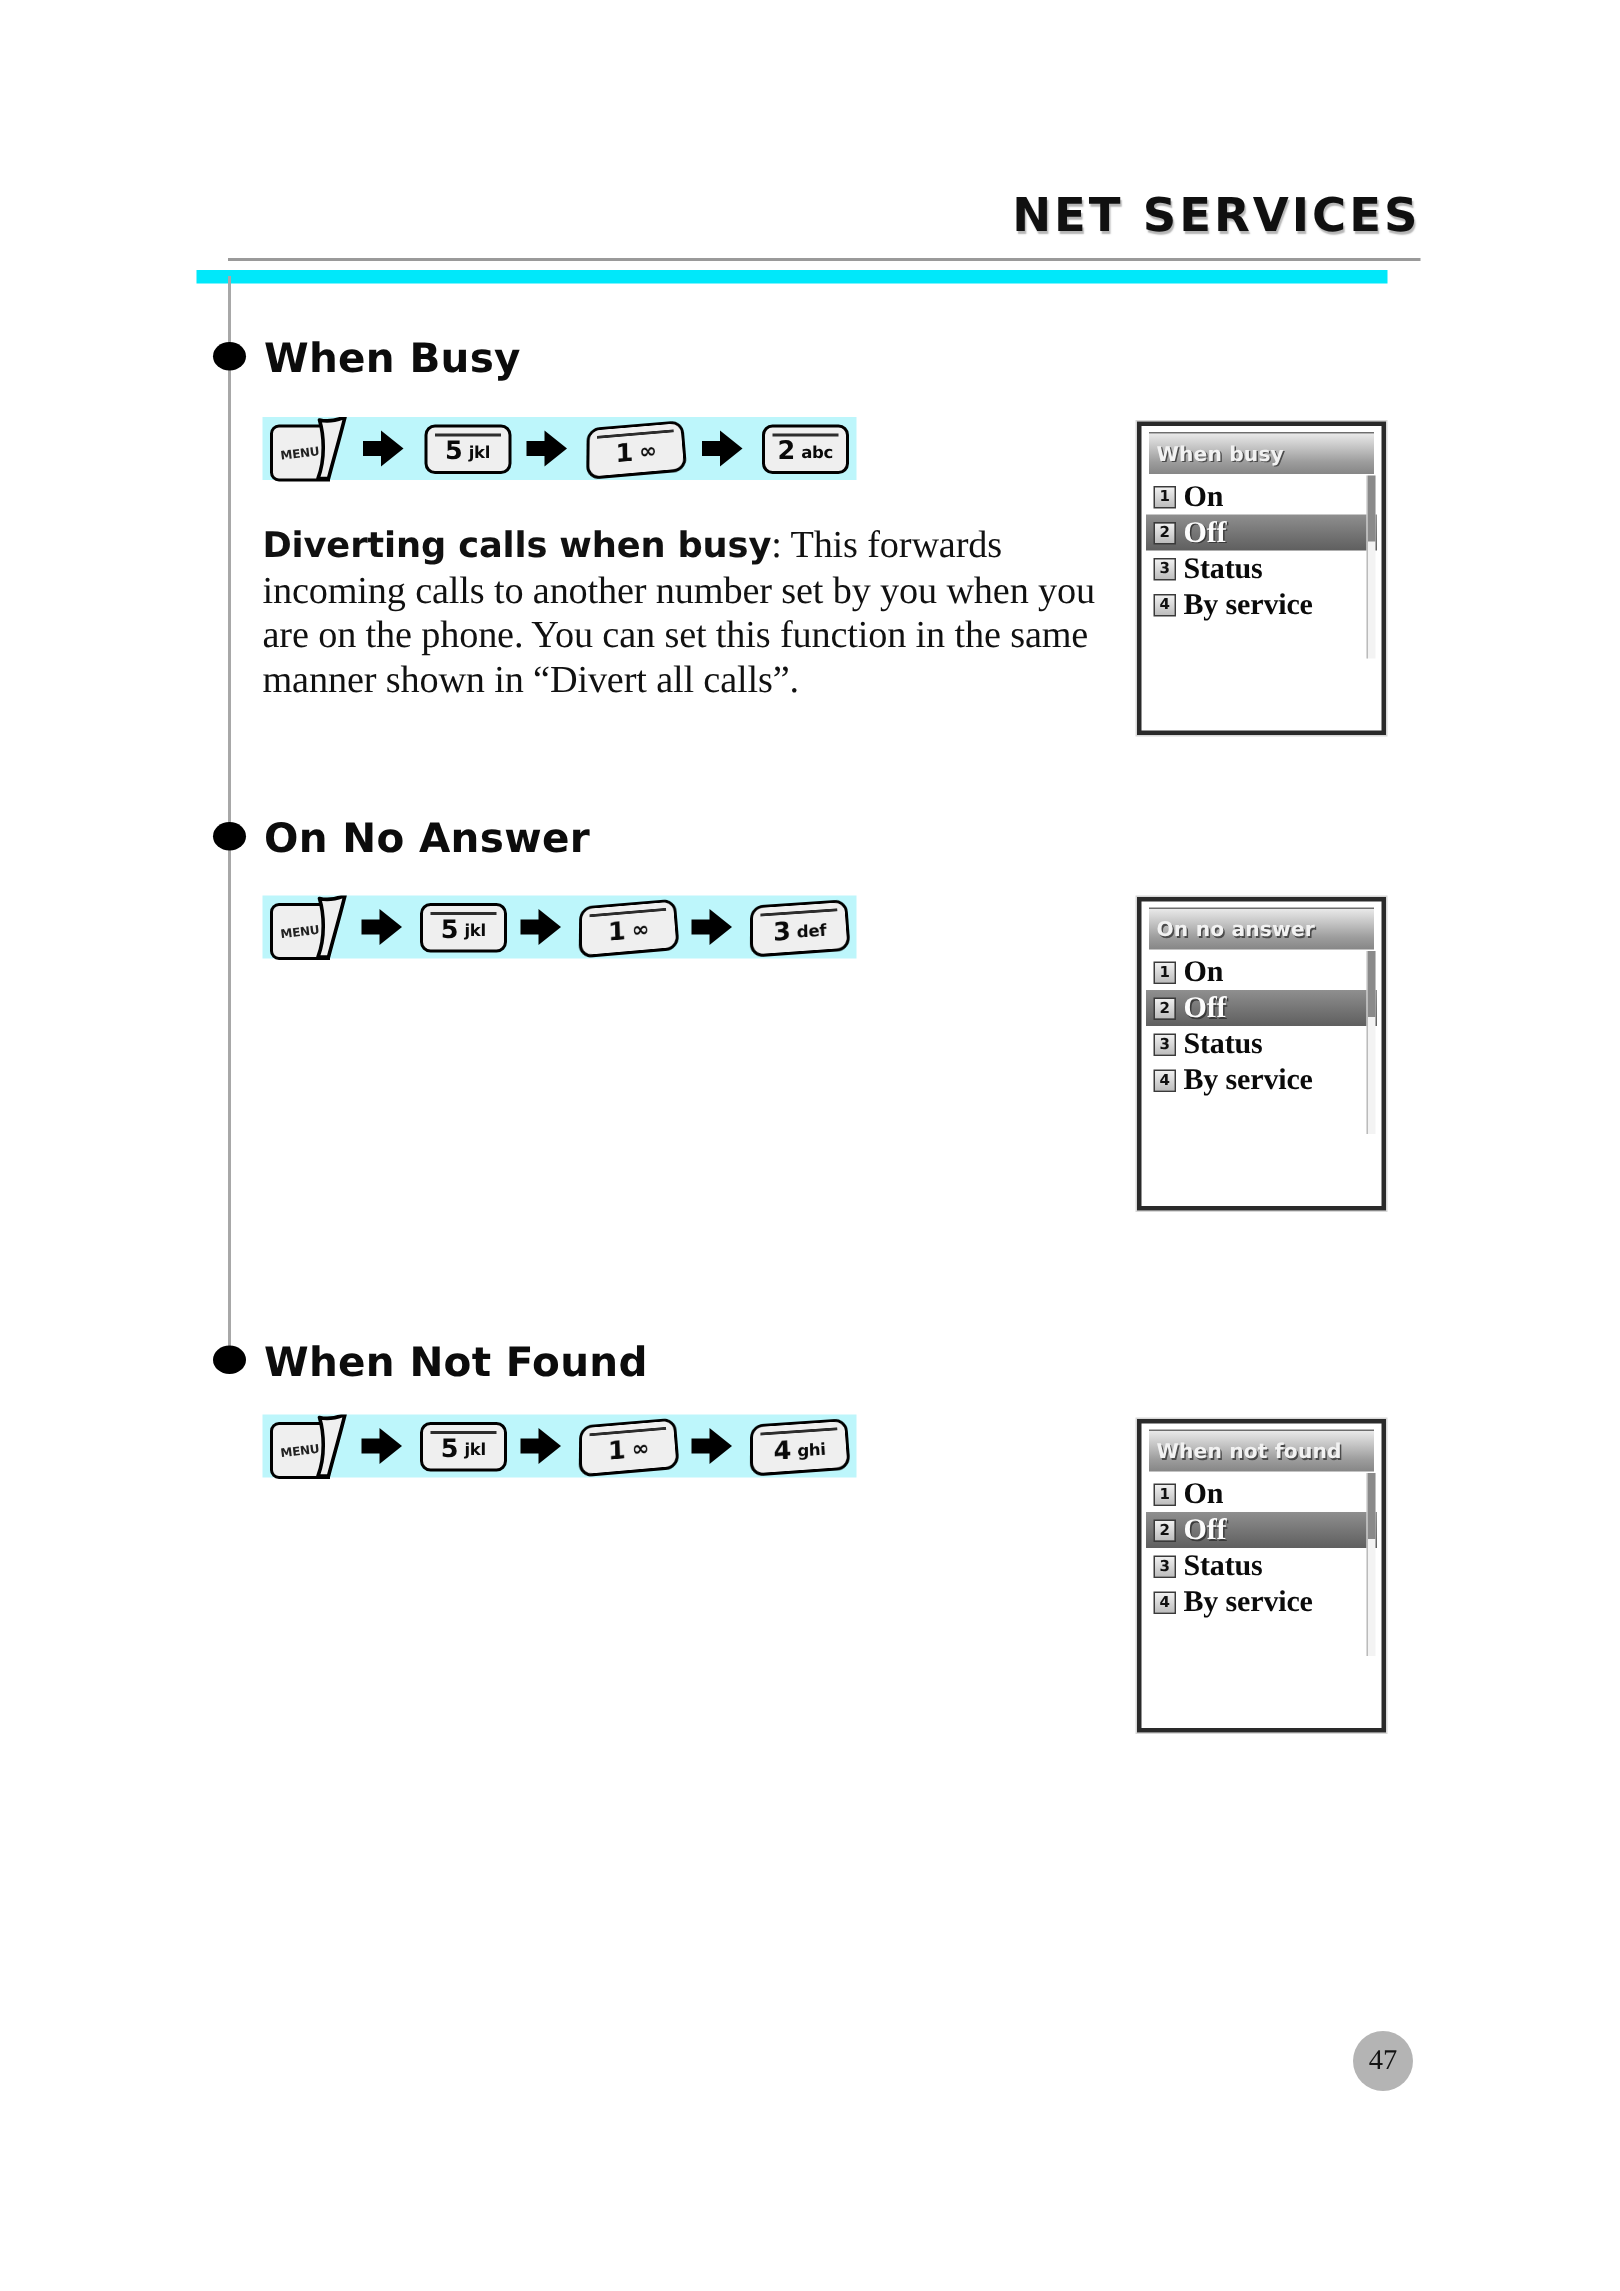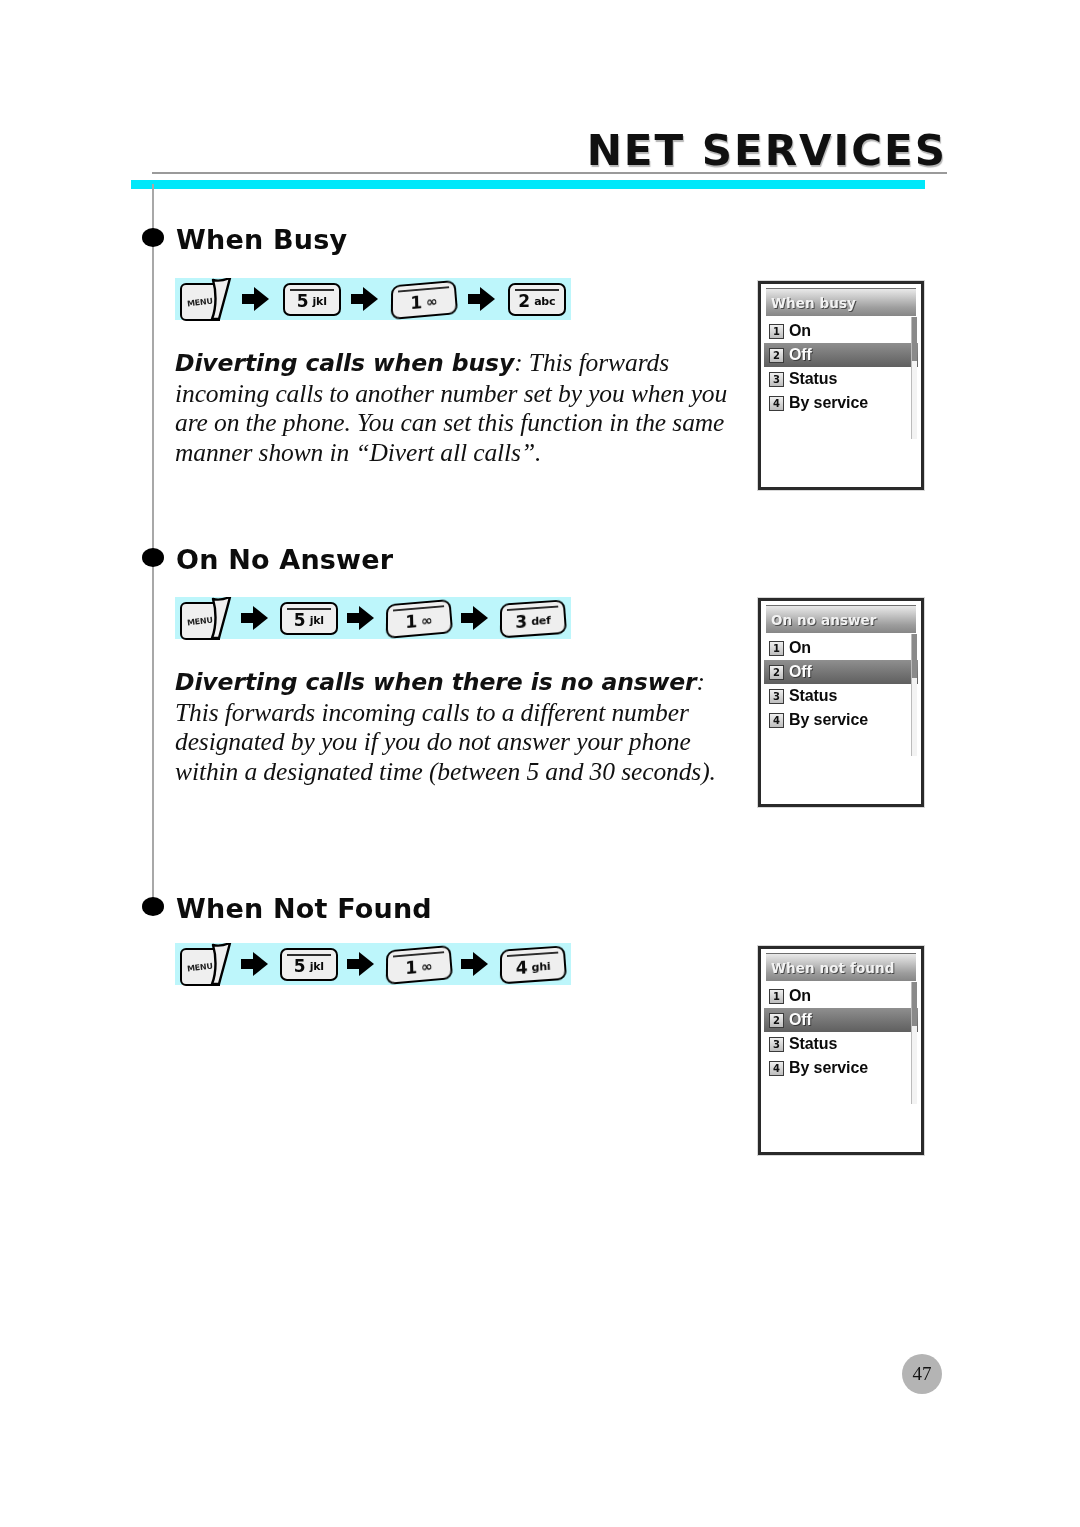--- a/index.html
+++ b/index.html
@@ -9,21 +9,21 @@
     font-family:"Liberation Serif", serif;
     overflow:hidden;
     position:relative;
   }
   .page{position:absolute;inset:0;}
 
   
   .header-title{
     position:absolute; right:133px; top:126px;
     font-family:"DejaVu Sans", sans-serif;
-    font-weight:bold; font-size:42px; letter-spacing:2.0px;
+    font-weight:bold; font-size:31px; letter-spacing:2.0px;
     color:#101010;
     text-shadow:1px 2px 1px rgba(120,120,120,0.55);
     white-space:nowrap;
   }
   .header-rule{
     position:absolute; left:152px; top:172px; width:795px; height:2px;
     background:#9a9a9a;
   }
   .header-bar{
     position:absolute; left:131px; top:180px; width:794px; height:9px;
@@ -123,21 +123,20 @@
   .key-menu .mflag{
     position:absolute;left:30px;top:-2px;width:22px;height:42px;
   }
 
   
   .para{
     position:absolute;
     font-family:"Liberation Serif", serif;
     font-size:25.5px; line-height:29.5px; color:#111;
     letter-spacing:-.1px;
-    font-style:italic;
   }
   .para b{font-family:"DejaVu Sans", sans-serif;font-size:23.5px;font-weight:bold;}
 
   
   .phone{
     position:absolute; width:166px; height:209px;
     background:#ffffff;
     border:3px solid #2a2a2a;
     box-sizing:border-box;
     box-shadow:0 0 0 1px #d8d8d8;
@@ -165,22 +164,22 @@
   .ph-num{
     width:15px;height:15px;flex:0 0 15px;
     background:linear-gradient(180deg,#f0f0f0,#bdbdbd);
     border:1px solid #3a3a3a;
     font-family:"DejaVu Sans", sans-serif;
     font-size:10px;font-weight:bold;color:#111;
     display:flex;align-items:center;justify-content:center;
     margin-right:5px;box-sizing:border-box;
   }
   .ph-lbl{
-    font-family:Liberation Sans, sans-serif;
-    font-size:16px;font-weight:bold;color:#0b0b0b;letter-spacing:-.1px;
+    font-family:Liberation Serif, serif;
+    font-size:20px;font-weight:bold;color:#0b0b0b;letter-spacing:-.1px;
   }
   .ph-row.sel .ph-lbl{color:#fcfcfc;text-shadow:1px 1px 0 #3a3a3a;}
   .ph-scroll{
     position:absolute;right:1px;top:30px;width:5px;height:122px;
     background:#f3f3f3;border-left:1px solid #bbb;
   }
   .ph-thumb{
     position:absolute;right:1px;top:30px;width:5px;height:44px;
     background:#8a8a8a;
   }
@@ -338,23 +337,20 @@
             <span class="kletters">ghi</span>
           </span>
         </span>
       </span>
     </div>
 
   <div class="para" style="left:175px;top:348px;width:578px;">
     <b>Diverting calls when busy</b><span>: This forwards incoming calls to another number set by you when you are on the phone. You can set this function in the same manner shown in “Divert all calls”.</span>
   </div>
 
-  <div class="para" style="left:175px;top:667px;width:578px;">
-    <b>Diverting calls when there is no answer</b><span>: This forwards incoming calls to a different number designated by you if you do not answer your phone within a designated time (between 5 and 30 seconds).</span>
-  </div>
 
 
   <div class="phone" id="phone0" style="left:758px;top:281px;">
       <div class="phone-inner">
         <div class="ph-title">
           <span>When busy</span>
         </div>
         <div class="ph-rows">
           <div class="ph-row">
             <span class="ph-num">1</span>

